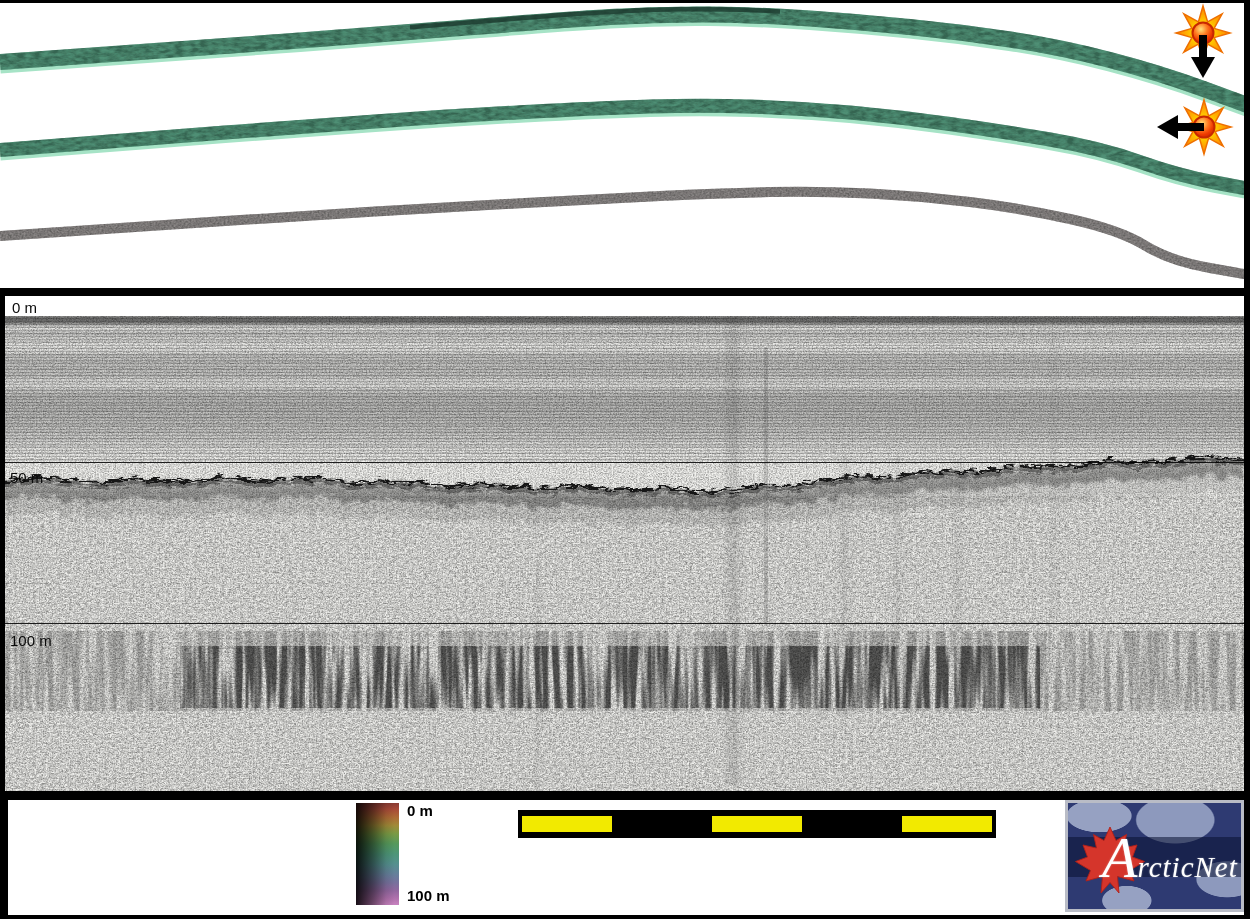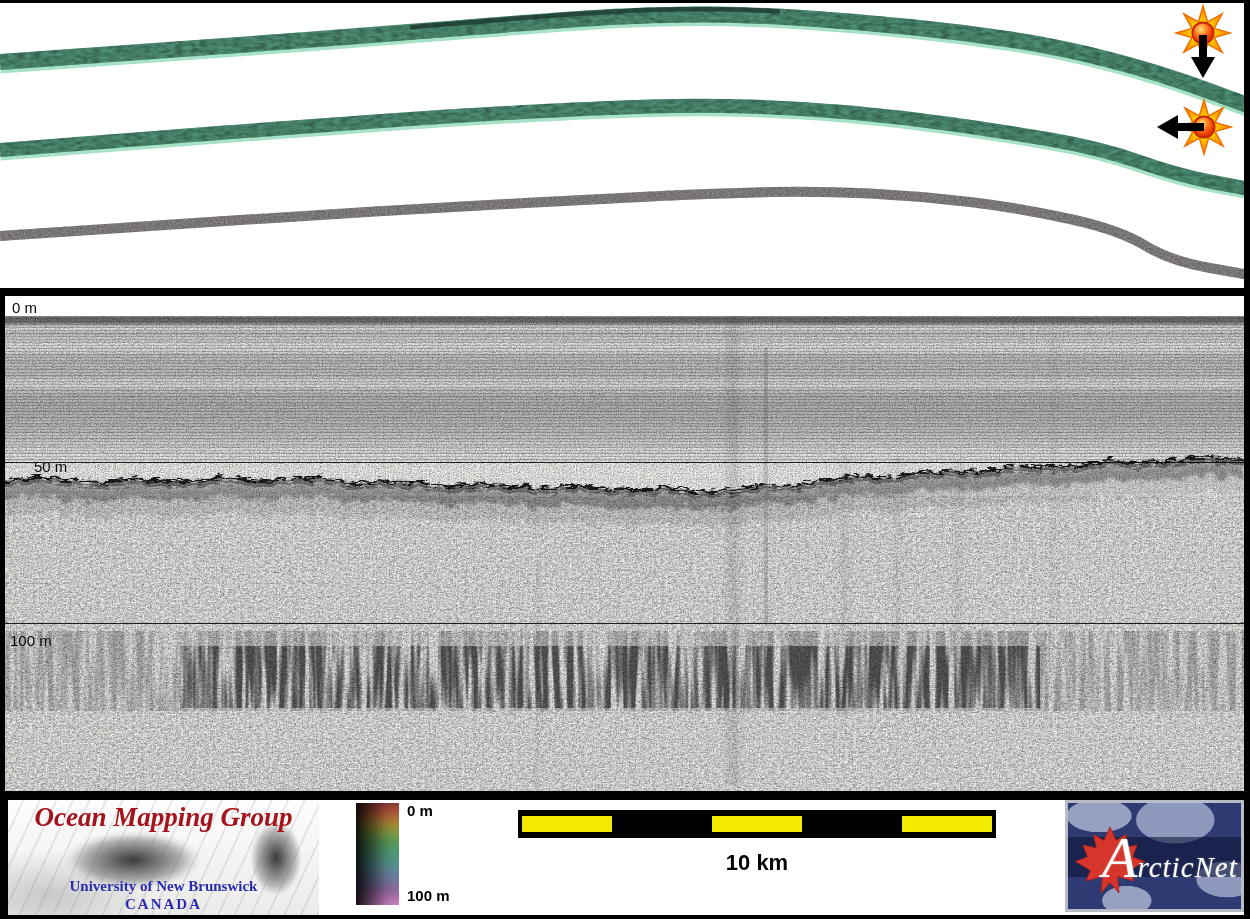--- a/index.html
+++ b/index.html
@@ -48,21 +48,21 @@
          rgba(175,175,175,0.12) 92%,
          rgba(235,235,235,0.04) 100%);}
   #echo-svg{position:absolute;left:0;top:0;}
   .smear{position:absolute;}
   #microrows{position:absolute;left:0;top:170px;width:1239px;height:325px;opacity:.7;
      background:repeating-linear-gradient(180deg, rgba(0,0,0,0.05) 0 1px, rgba(0,0,0,0) 1px 13px);}
   .depth-line{position:absolute;left:0;width:1239px;height:1px;background:#000;opacity:.85;}
   #line-50{top:166px;} #line-100{top:327px;}
   #depth-band{position:absolute;left:0;top:0;width:1239px;height:20px;background:#fff;}
   .depth-label{position:absolute;font-size:15px;color:#0a0a0a;}
-  #lbl-0{left:7px;top:3px;} #lbl-50{left:5px;top:162px;margin-left:24px;} #lbl-100{left:5px;top:336px;}
+  #lbl-0{left:7px;top:3px;} #lbl-50{left:5px;top:173px;} #lbl-100{left:5px;top:336px;}
 
   
   #footer{position:absolute;left:8px;top:800px;width:1236px;height:115px;background:#fff;}
 
   #omg-logo{position:absolute;left:0;top:0;width:311px;height:115px;overflow:hidden;
      background:
        repeating-linear-gradient(115deg, rgba(0,0,0,0) 0 13px, rgba(110,110,110,0.14) 13px 15px),
        radial-gradient(85px 36px at 125px 60px, rgba(25,25,25,0.85), rgba(40,40,40,0.35) 55%, rgba(120,120,120,0.12) 72%, rgba(0,0,0,0) 82%),
        radial-gradient(32px 46px at 268px 58px, rgba(30,30,30,0.88), rgba(45,45,45,0.30) 60%, rgba(0,0,0,0) 80%),
        radial-gradient(140px 60px at 40px 95px, rgba(90,90,90,0.25), rgba(0,0,0,0) 75%),
@@ -241,36 +241,30 @@
     <div class="depth-line" id="line-50"></div>
     <div class="depth-line" id="line-100"></div>
 
     <span class="depth-label" id="lbl-0">0 m</span>
     <span class="depth-label" id="lbl-50">50 m</span>
     <span class="depth-label" id="lbl-100">100 m</span>
   </section>
 
   <section id="footer">
 
-    <div id="omg-logo">
-      <div id="omg-title">Ocean Mapping Group</div>
-      <div id="omg-sub">University of New Brunswick</div>
-      <div id="omg-country">CANADA</div>
-    </div>
 
     <div id="colorbar"></div>
     <span class="cb-label" id="cb-top">0 m</span>
     <span class="cb-label" id="cb-bottom">100 m</span>
 
     <div id="scalebar">
       <div class="sb-seg" id="sb-1"></div>
       <div class="sb-seg" id="sb-2"></div>
       <div class="sb-seg" id="sb-3"></div>
     </div>
-    <div id="scalebar-label">10 km</div>
 
     <div id="arcticnet-logo">
       <div id="an-band"></div>
       <svg id="an-leaf" width="72" height="82" viewBox="0 0 24 24">
         <path fill="#d5352b" stroke="#b02018" stroke-width="0.3" d="M12 1 L14 5.5 L17.5 3.5 L16.5 8 L21 7 L19.5 11 L23.5 12.5 L18.5 15.5 L20 19 L14.5 17.5 L15 23 L12 19.5 L9 23 L9.5 17.5 L4 19 L5.5 15.5 L0.5 12.5 L4.5 11 L3 7 L7.5 8 L6.5 3.5 L10 5.5 Z"></path>
       </svg>
       <div id="an-text"><span class="an-A">A</span><span class="an-rest">rcticNet</span></div>
     </div>
   </section>
 

